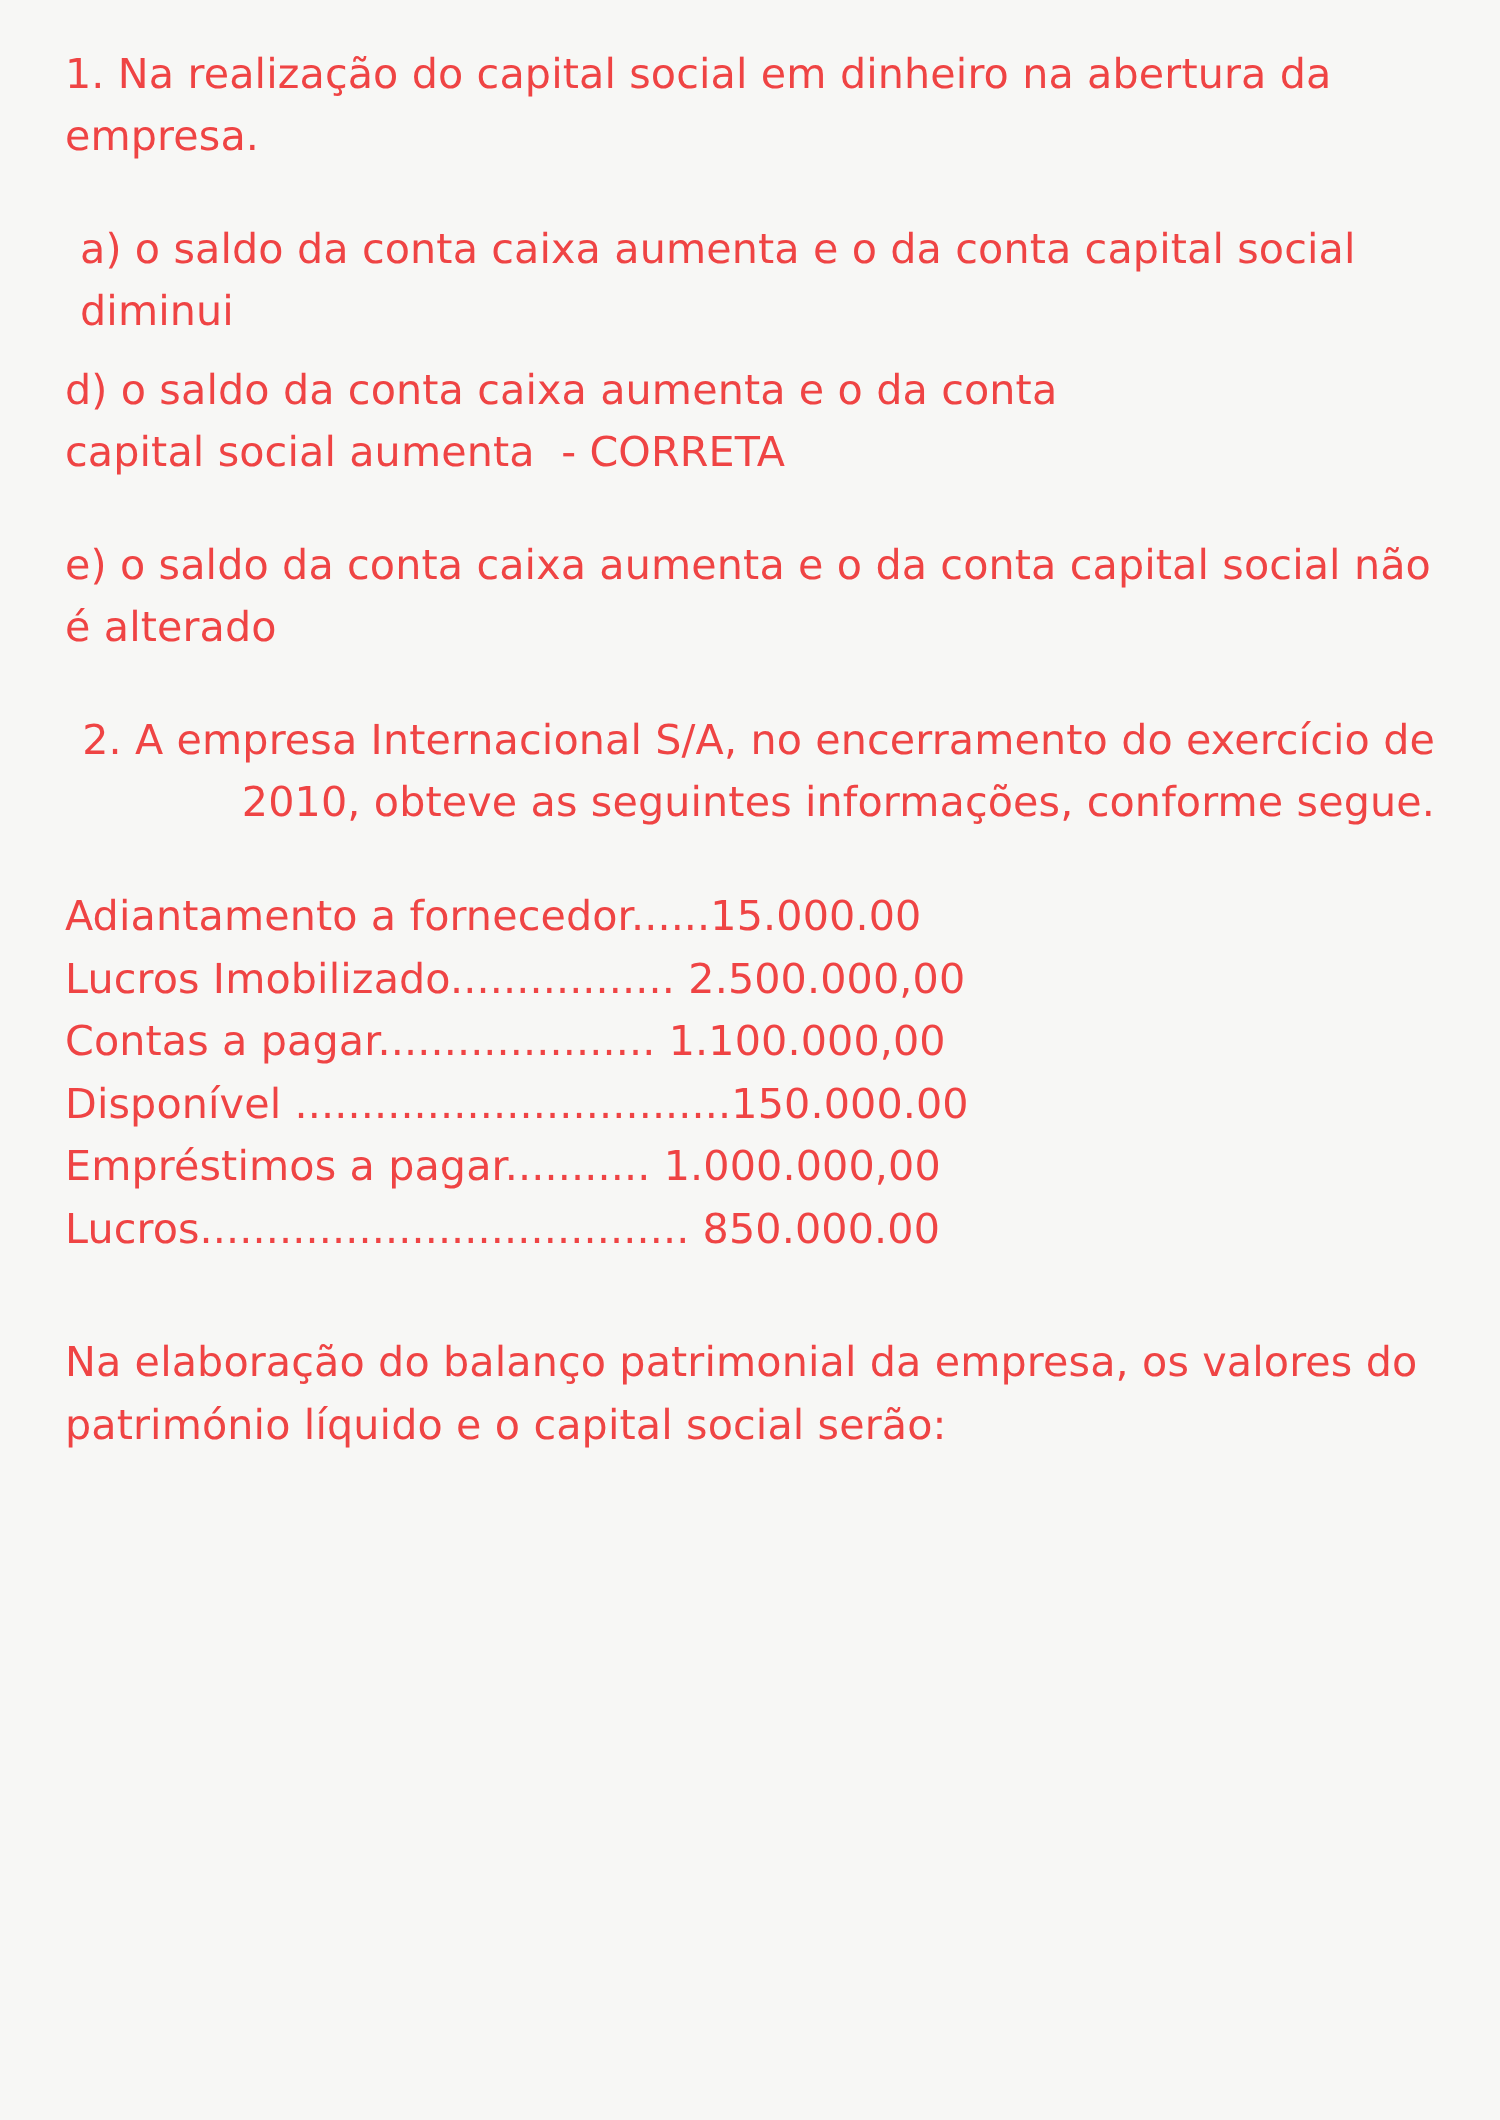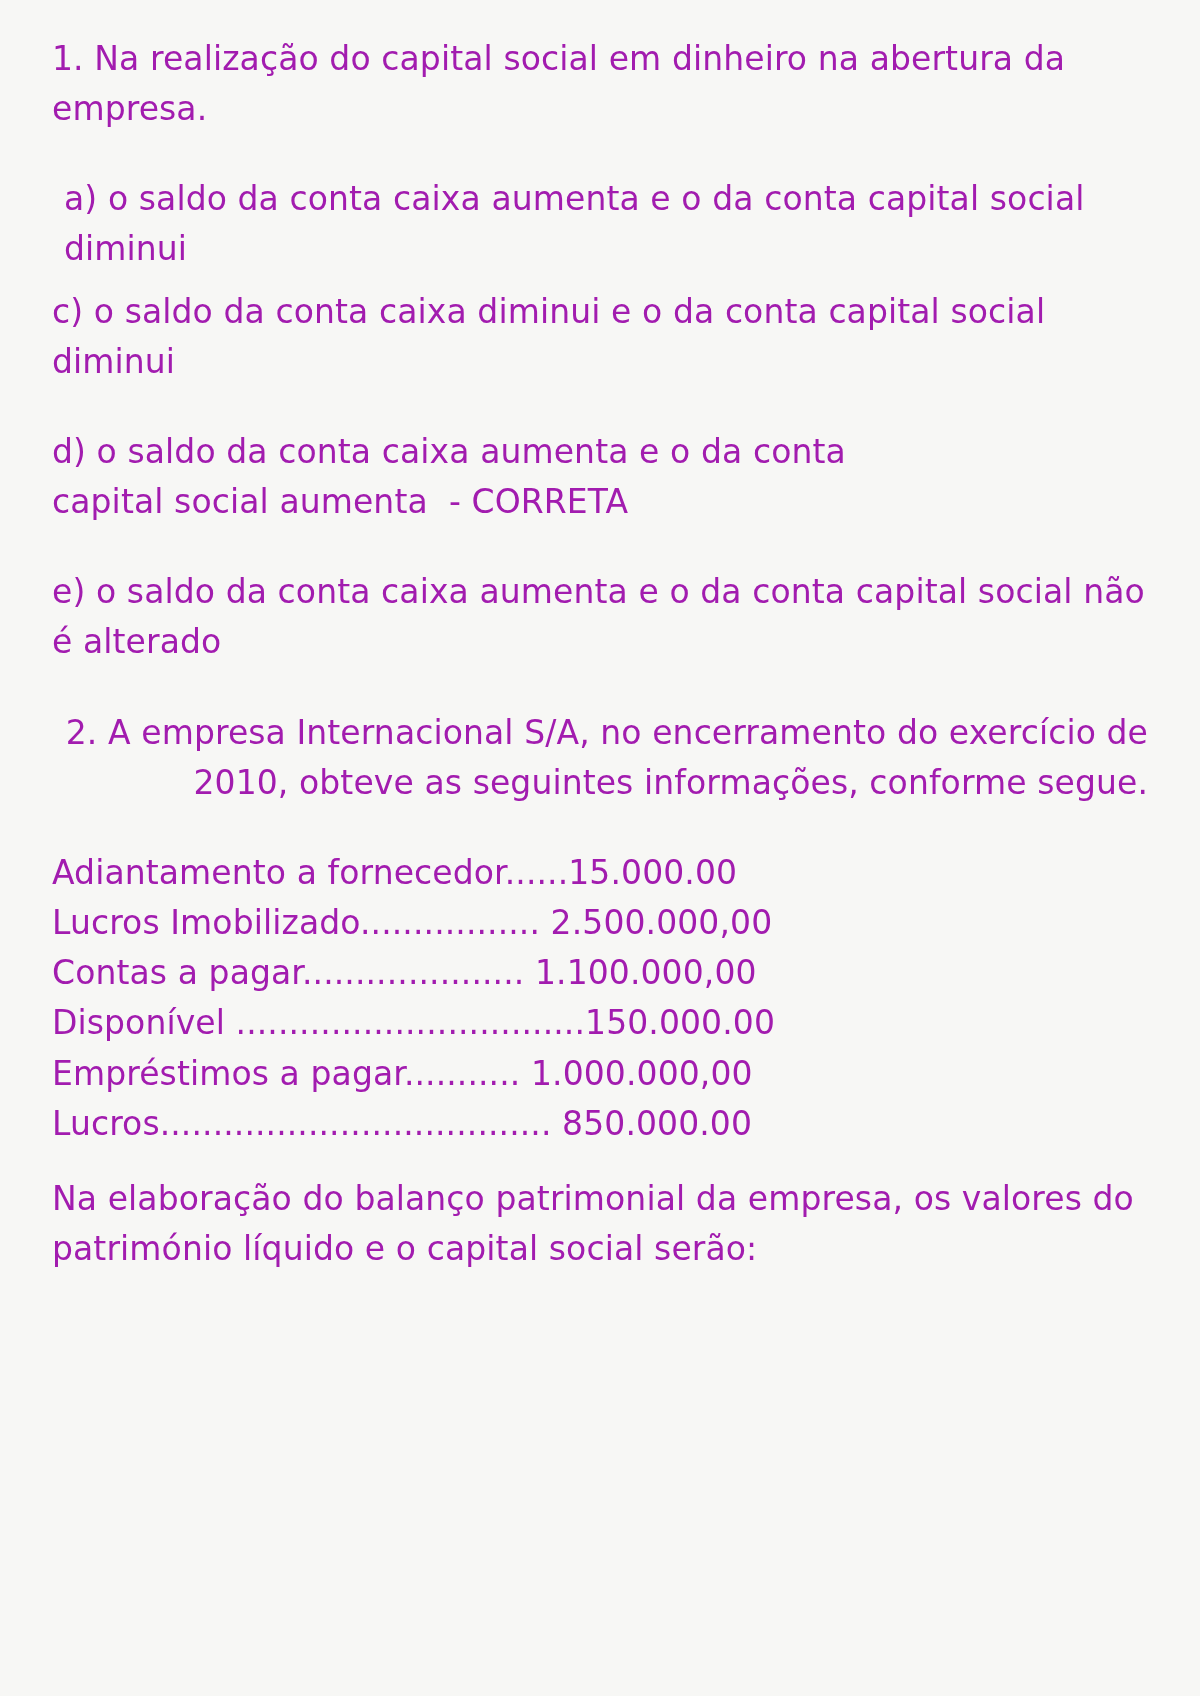--- a/index.html
+++ b/index.html
@@ -16,61 +16,60 @@
   .page {
     width: 1200px;
     min-height: 1696px;
     box-sizing: border-box;
     padding: 34px 52px 30px 52px;
     background: #f7f7f5;
   }
   .block {
     font-size: 33px;
     line-height: 1.52;
-    color: #a21caf;
+    color: #ef4444;
     letter-spacing: 0.1px;
     white-space: pre-wrap;
     word-wrap: break-word;
   }
   .q-intro {
     margin: 0 0 40px 0;
   }
   .opt {
     margin: 12px;
   }
   .opt-gap {
     margin: 0 0 40px 0;
   }
   .q2-intro {
     margin: 0 0 40px 0;
     text-align: right;
   }
   .ledger {
-    margin: 0 0 25px 0;
+    margin: 0 0 56px 0;
     font-size: 33px;
     line-height: 1.52;
   }
   .ledger-line {
     white-space: pre-wrap;
   }
   .closing {
     margin: 0;
   }
 </style>
 </head>
 <body>
 
 <div class="page">
 
   <p class="block q-intro">1. Na realização do capital social em dinheiro na abertura da empresa.</p>
 
   <p class="block opt">a) o saldo da conta caixa aumenta e o da conta capital social diminui</p>
 
 
-  <p class="block opt-gap">c) o saldo da conta caixa diminui e o da conta capital social diminui</p>
 
   <p class="block opt-gap">d) o saldo da conta caixa aumenta e o da conta
 capital social aumenta  - CORRETA</p>
 
   <p class="block opt-gap">e) o saldo da conta caixa aumenta e o da conta capital social não é alterado</p>
 
   <p class="block q2-intro">2. A empresa Internacional S/A, no encerramento do exercício de 2010, obteve as seguintes informações, conforme segue.</p>
 
   <div class="ledger">
     <div class="block ledger-line">Adiantamento a fornecedor......15.000.00</div>

